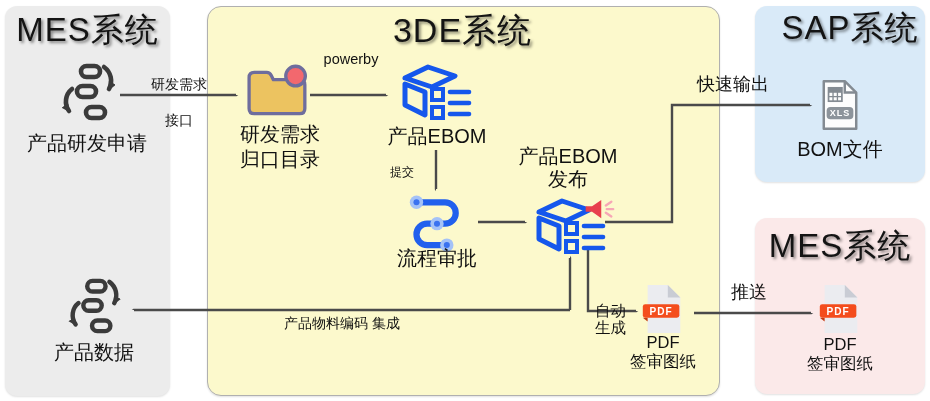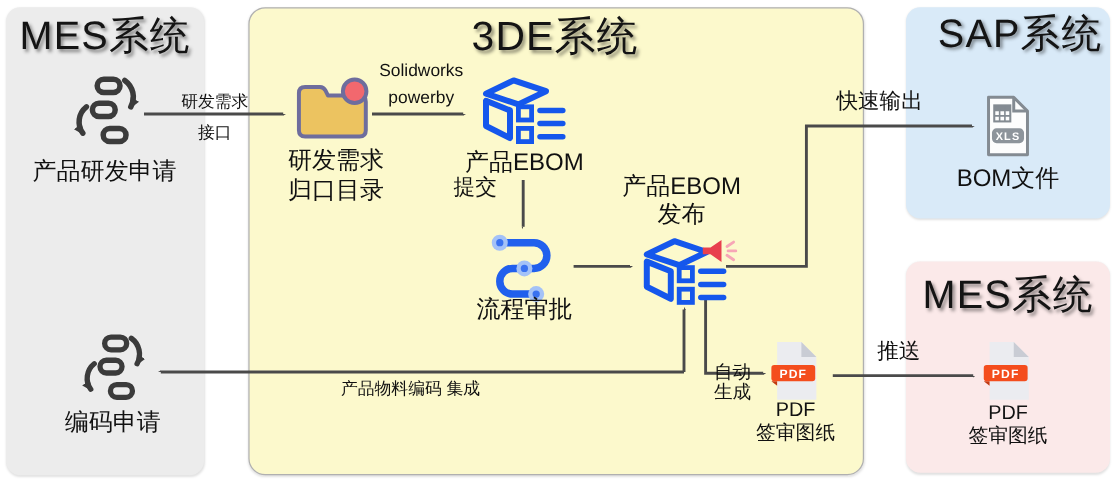--- a/index.html
+++ b/index.html
@@ -74,21 +74,21 @@
     <svg width="62" height="56" viewBox="0 0 62 58">
       <g fill="none" stroke="#3b3b3b" stroke-width="4.6">
         <rect x="25" y="3" width="19" height="11" rx="5.5"></rect>
         <rect x="21" y="23" width="19" height="11" rx="5.5"></rect>
         <rect x="30" y="44" width="19" height="11" rx="5.5"></rect>
         <path d="M48,4 A17,17 0 0 1 53,26" stroke-linecap="round" marker-end="url(#syncArrow)"></path>
         <path d="M16,26 A16,16 0 0 0 13,48" stroke-linecap="round" marker-end="url(#syncArrow)"></path>
       </g>
     </svg>
   </div>
-  <div class="node-label" style="left:27px;top:340px;width:134px;">编码申请</div>
+  <div class="node-label" style="left:27px;top:340px;width:134px;">产品数据</div>
 
   <div class="icon" style="left:246px;top:64px;">
     <svg width="64" height="54" viewBox="0 0 62 52">
       <path d="M3,13 Q3,8 8,8 L20,8 Q23,8 24.5,11 L26.5,15 L52,15 Q57,15 57,20 L57,43 Q57,48 52,48 L8,48 Q3,48 3,43 Z" fill="#ecc360" stroke="#6e6d9d" stroke-width="3.2" stroke-linejoin="round"></path>
       <circle cx="48" cy="11.5" r="9.5" fill="#f2686e" stroke="#6e6d9d" stroke-width="3.2"></circle>
     </svg>
   </div>
   <div class="node-label" style="left:213px;top:122px;width:134px;">
     <div>研发需求</div>
     <div>归口目录</div>
@@ -196,29 +196,28 @@
       <text x="21" y="32" text-anchor="middle" font-family="Liberation Sans, DejaVu Sans, sans-serif" font-size="10.5" font-weight="bold" fill="#ffffff" letter-spacing="1">PDF</text>
     </svg>
   </div>
   <div class="node-label" style="left:773px;top:335px;width:134px;font-size:16.5px;line-height:19px;">
     <div>PDF</div>
     <div>签审图纸</div>
   </div>
 
   <div class="conn-label" style="left:140px;top:73px;width:78px;">
     <div>研发需求</div>
-    <div style="margin-top:4px;">接口</div>
+    <div style="margin-top:14px;">接口</div>
   </div>
 
   <div class="conn-label" style="left:313px;top:48px;width:76px;font-size:14.5px;line-height:23px;">
-    <div>Solidworks</div>
     <div>powerby</div>
   </div>
 
-  <div class="conn-label" style="left:378px;top:145px;width:48px;text-align:left;font-size:18px;">提交</div>
+  <div class="conn-label" style="left:378px;top:161px;width:48px;text-align:center;font-size:12px;">提交</div>
 
   <div class="conn-label" style="left:693px;top:73px;width:80px;font-size:18px;">快速输出</div>
 
   <div class="conn-label" style="left:595px;top:266px;width:40px;font-size:15.5px;line-height:17px;text-align:left;margin-top:36px;">
     <div>自动</div>
     <div>生成</div>
   </div>
 
   <div class="conn-label" style="left:725px;top:281px;width:48px;font-size:18px;">推送</div>
 

